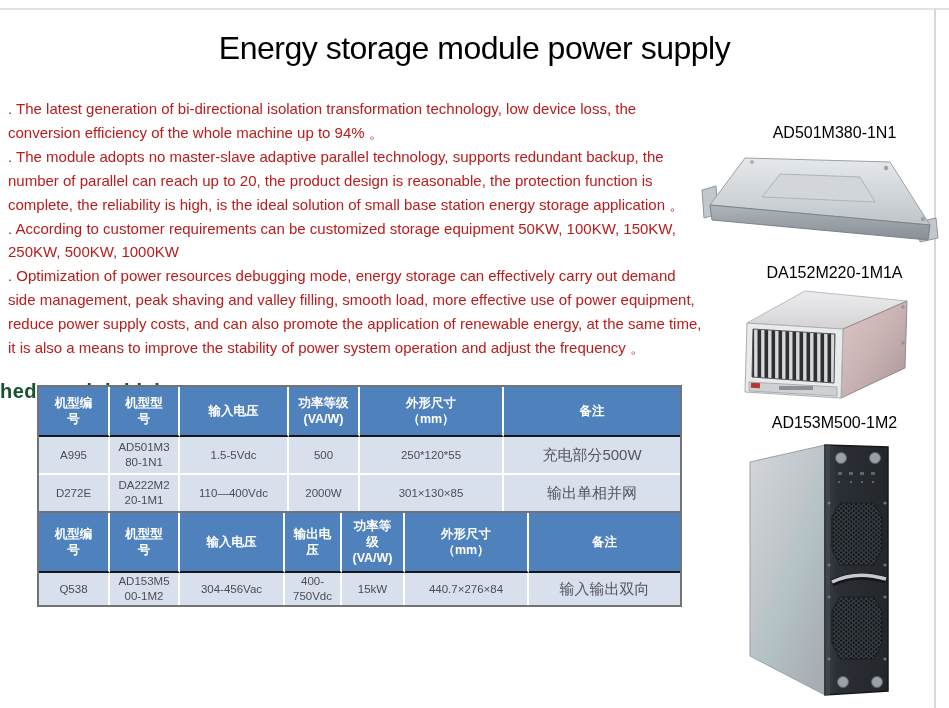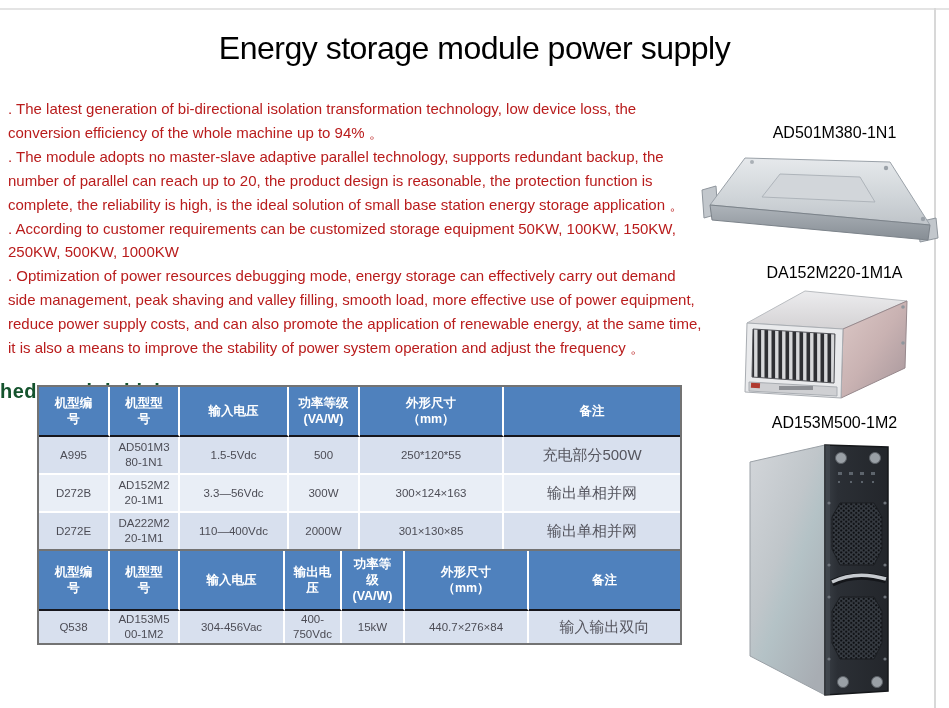--- a/index.html
+++ b/index.html
@@ -111,29 +111,20 @@
     </thead>
     <tbody>
       <tr class="odd">
         <td>A995</td>
         <td>AD501M3
 80-1N1</td>
         <td>1.5-5Vdc</td>
         <td>500</td>
         <td>250*120*55</td>
         <td class="remark">充电部分500W</td>
-      </tr>
-      <tr class="even">
-        <td>D272B</td>
-        <td>AD152M2
-20-1M1</td>
-        <td>3.3—56Vdc</td>
-        <td>300W</td>
-        <td>300×124×163</td>
-        <td class="remark">输出单相并网</td>
       </tr>
       <tr class="odd">
         <td>D272E</td>
         <td>DA222M2
 20-1M1</td>
         <td>110—400Vdc</td>
         <td>2000W</td>
         <td>301×130×85</td>
         <td class="remark">输出单相并网</td>
       </tr>

